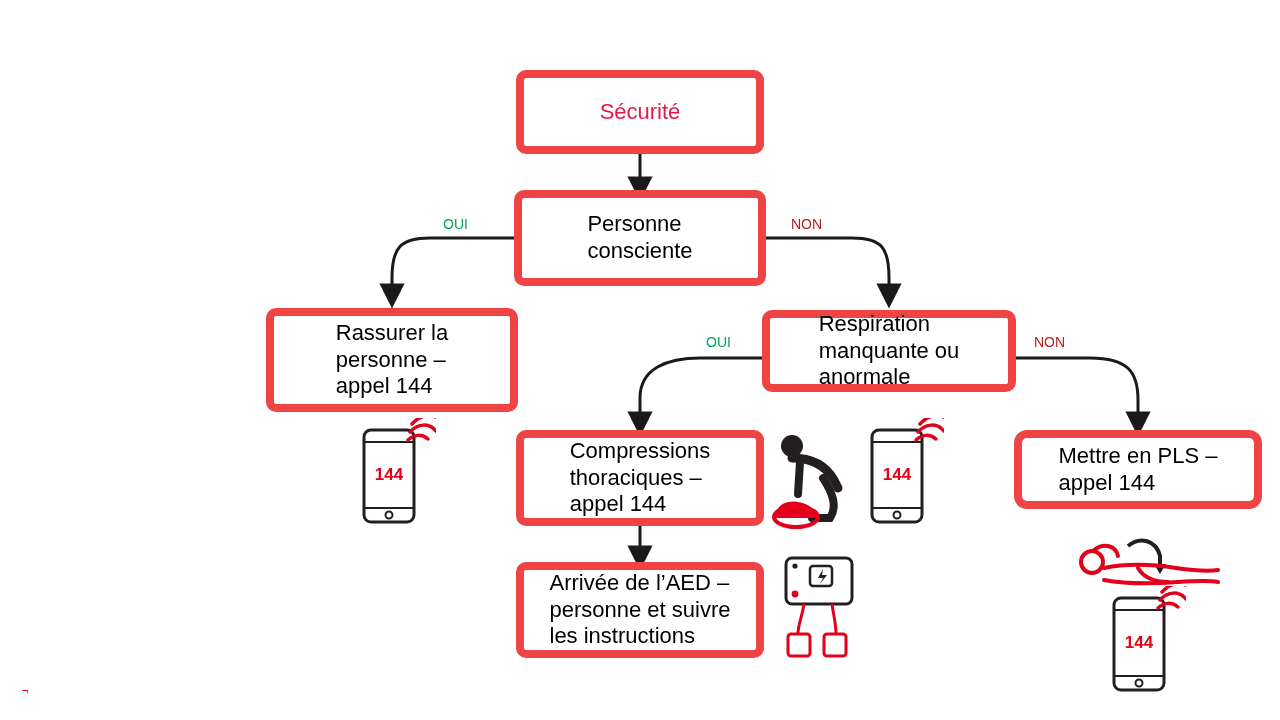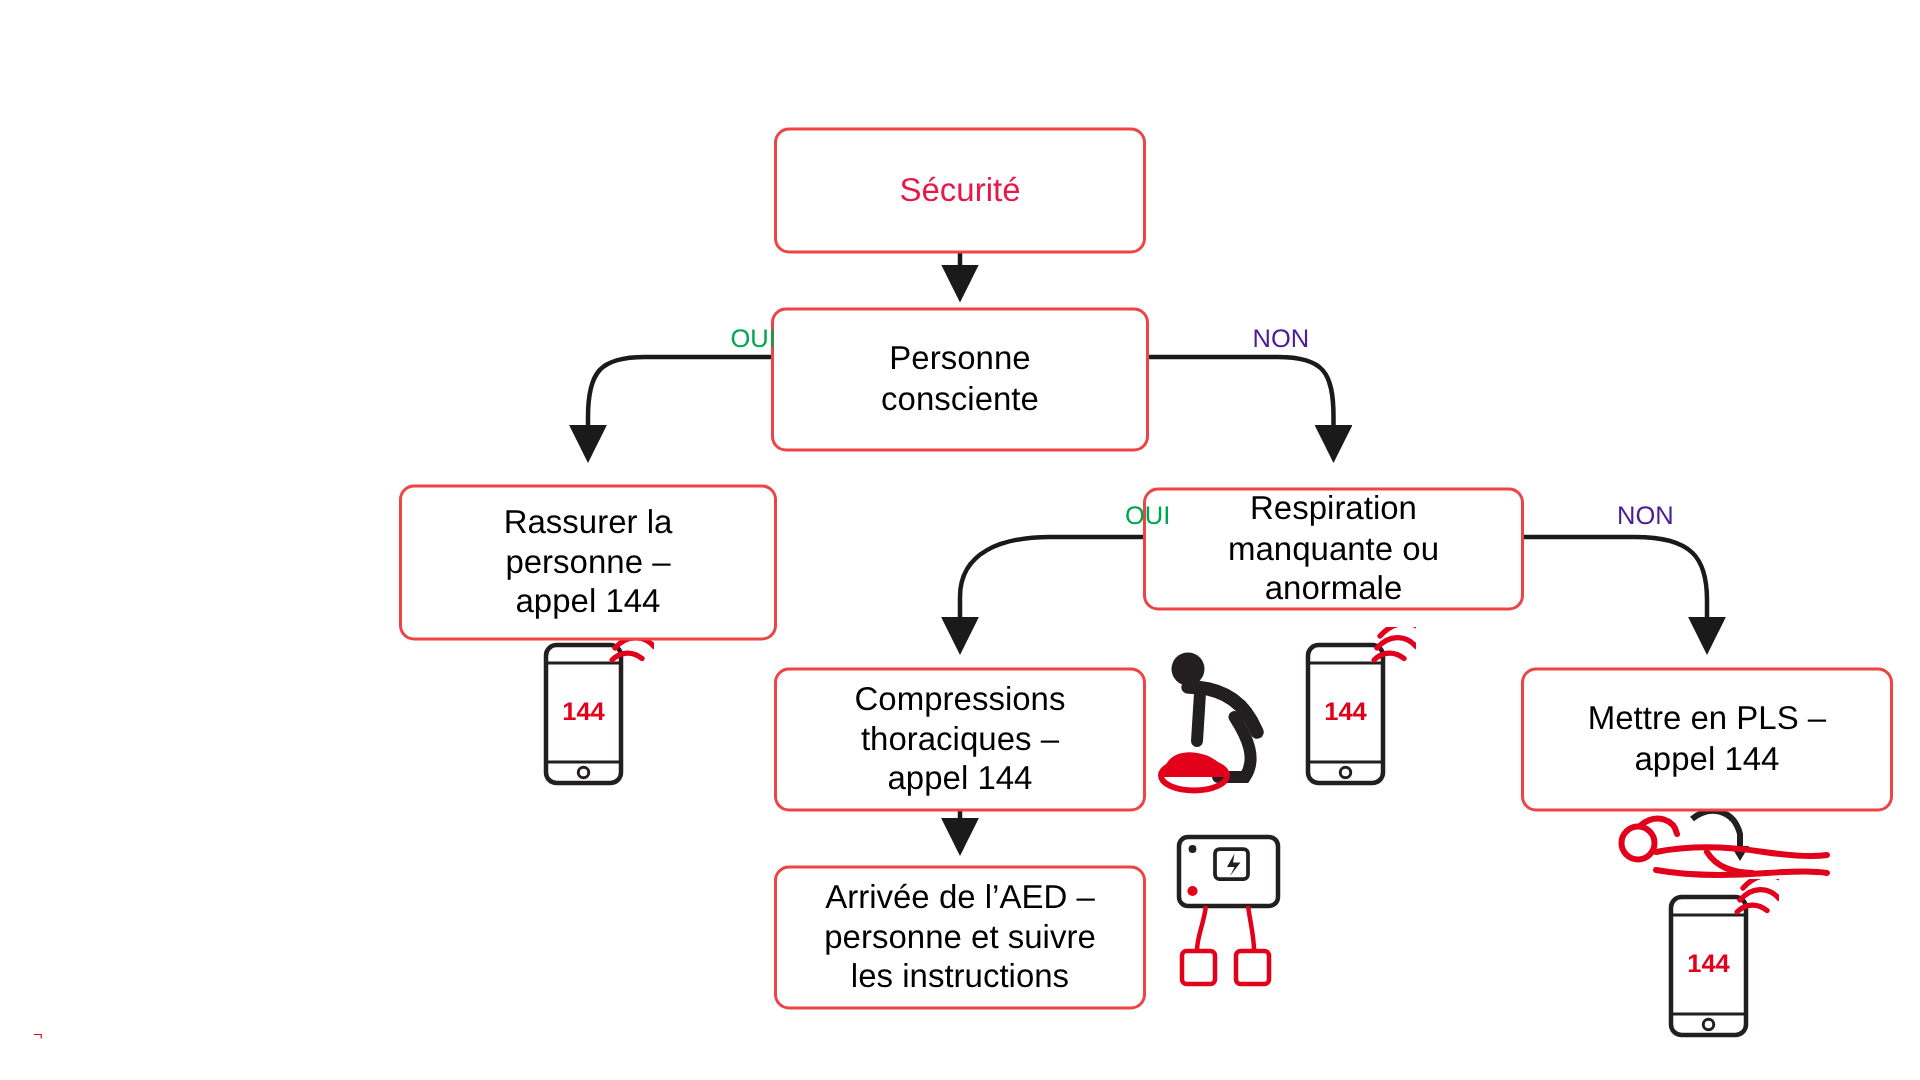--- a/index.html
+++ b/index.html
@@ -18,48 +18,46 @@
   #stage {
     position: absolute;
     left: 0; top: 0;
     width: 1280px;
     height: 720px;
   }
 
   .node {
     position: absolute;
     box-sizing: border-box;
-    border: 2px solid #ef4444;
+    border: 8px solid #ef4444;
     border-radius: 10px;
     background: #ffffff;
     display: flex;
     align-items: center;
     justify-content: center;
-    text-align: center;
+    text-align: left;
     color: #000000;
     font-size: 22px;
     line-height: 1.22;
     padding: 4px 8px;
     z-index: 5;
-    margin-top: 15px;
   }
   .node.accent-text {
     color: #e8174a;
   }
 
   .edge-label {
     position: absolute;
-    font-size: 17px;
+    font-size: 14px;
     font-weight: 400;
     z-index: 6;
     white-space: nowrap;
-    margin-left: 44px;
   }
   .edge-label.yes { color: #00a551; }
-  .edge-label.no  { color: #4c1d95; }
+  .edge-label.no  { color: #b91c1c; }
 
   svg.connectors {
     position: absolute;
     left: 0; top: 0;
     width: 1280px;
     height: 720px;
     z-index: 2;
     pointer-events: none;
   }
 
@@ -155,21 +153,21 @@
 thoraciques –
 appel 144</span>
   </div>
 
   <div class="node" style="left:516px; top:562px; width:248px; height:96px;">
     <span style="white-space:pre-line;">Arrivée de l’AED –
 personne et suivre
 les instructions</span>
   </div>
 
-  <div class="node" style="left:1014px; top:430px; width:248px; height:96px;">
+  <div class="node" style="left:1014px; top:430px; width:248px; height:79px;border-radius:13px;">
     <span style="white-space:pre-line;">Mettre en PLS –
 appel 144</span>
   </div>
 
   <div class="edge-label yes" style="left:443px; top:216px;">OUI</div>
   <div class="edge-label no" style="left:791px; top:216px;">NON</div>
   <div class="edge-label yes" style="left:706px; top:334px;">OUI</div>
   <div class="edge-label no" style="left:1034px; top:334px;">NON</div>
 
   <div class="illo" style="left:356px; top:418px;">

